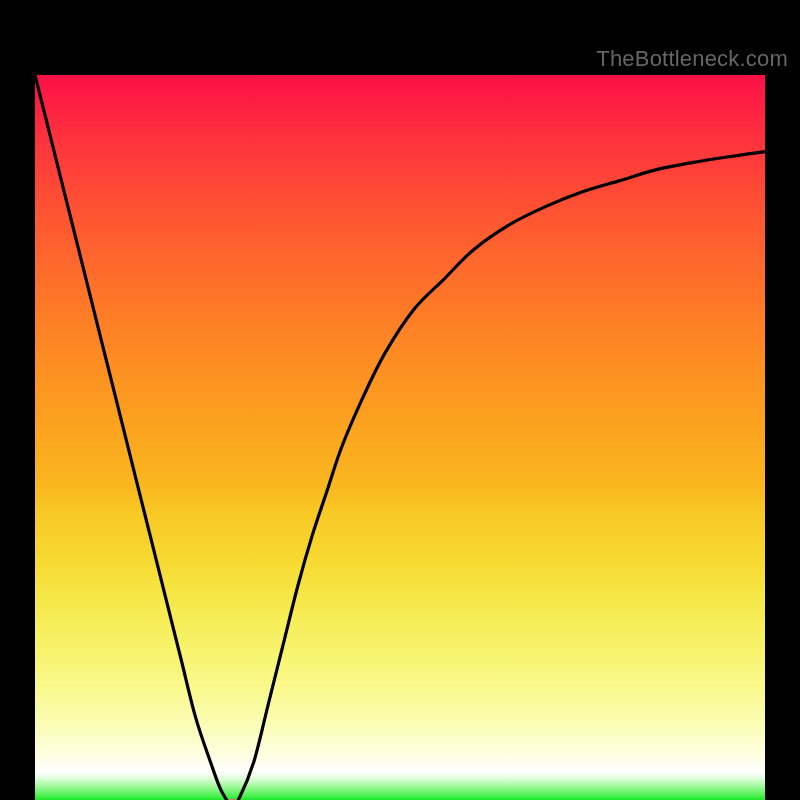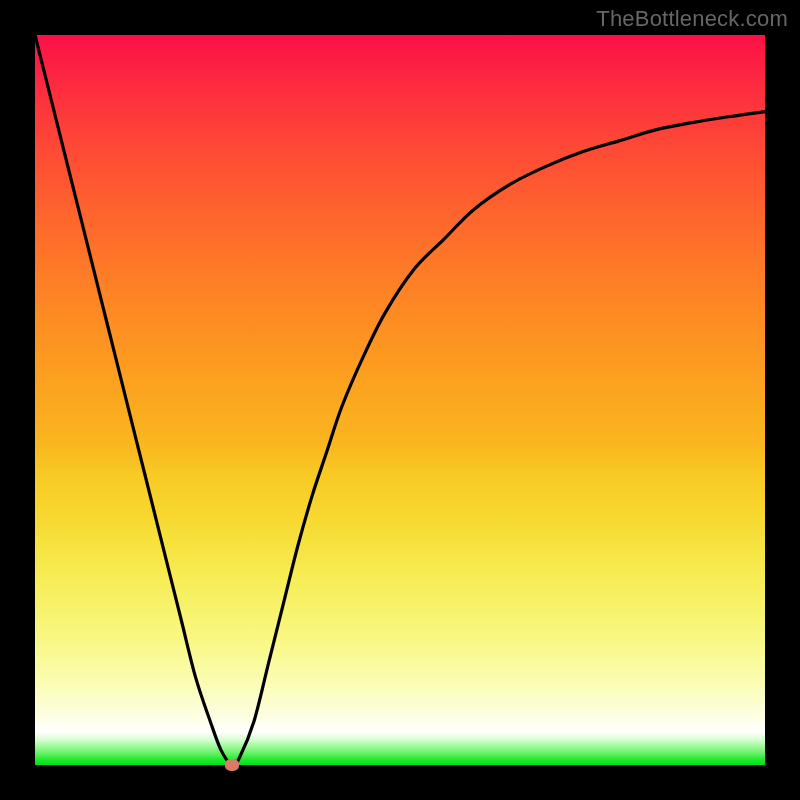--- a/index.html
+++ b/index.html
@@ -9,20 +9,21 @@
     height: 800px;
     background: #000;
     overflow: hidden;
     font-family: Arial, Helvetica, sans-serif;
   }
   .frame {
     position: relative;
     width: 800px;
     height: 704px;
     background: #000;
+    margin-top: 40px;
   }
   .plot-area {
     position: absolute;
     left: 35px;
     top: 35px;
     width: 730px;
     height: 730px;
     background: linear-gradient(to bottom,
       #fc1047 0%,
       #fd2f3e 8%,

